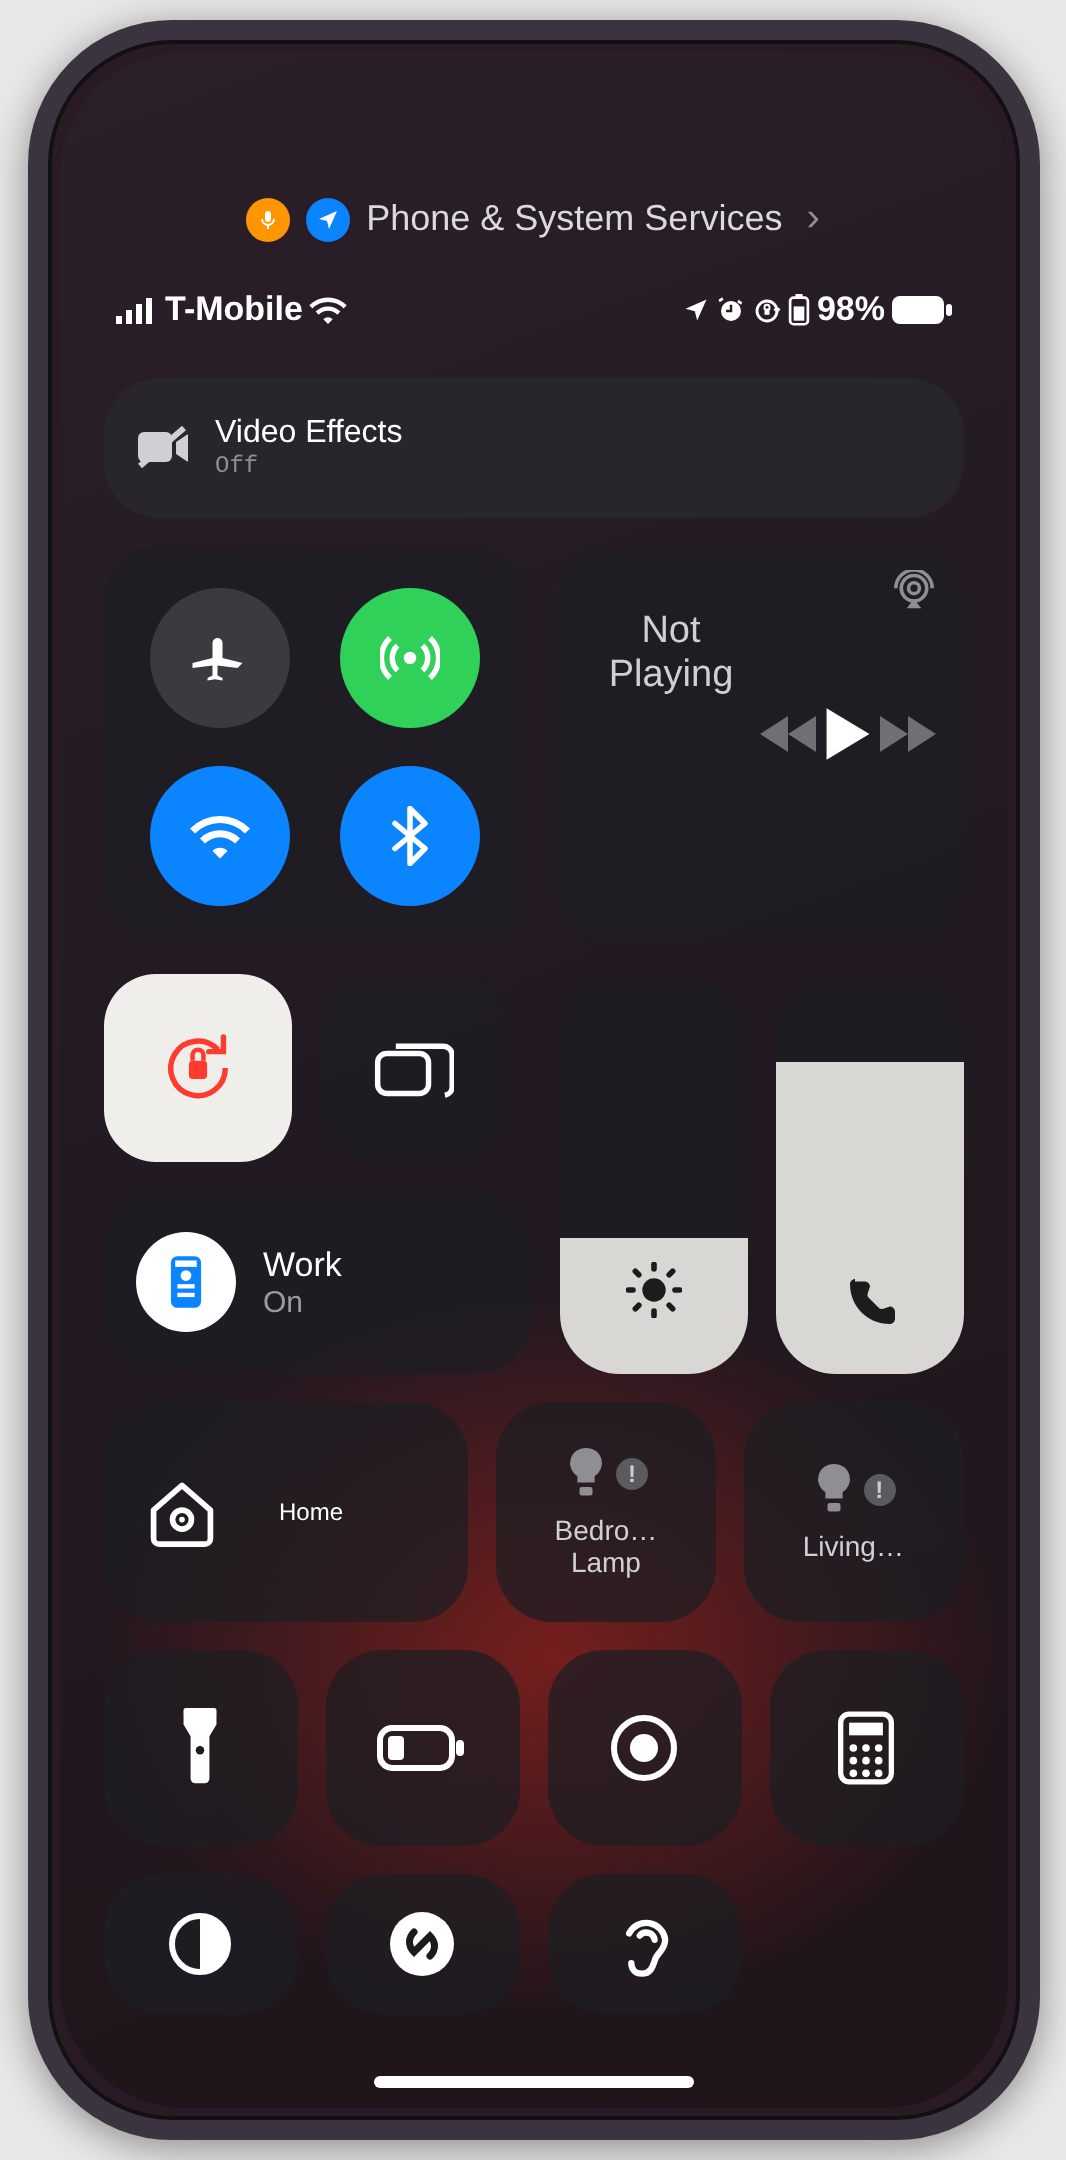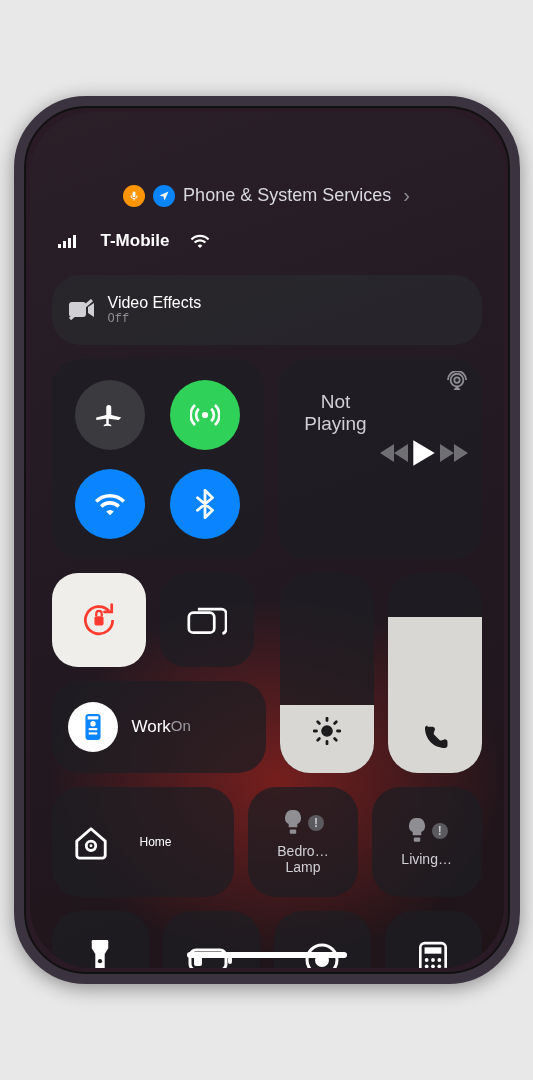--- a/index.html
+++ b/index.html
@@ -3,21 +3,21 @@
 <meta charset="utf-8">
 <style>
   * { box-sizing: border-box; margin: 0; padding: 0; }
   body {
     width: 533px; height: 1080px;
     background: #e8e8e8;
     display: flex; align-items: center; justify-content: center;
     font-family: -apple-system, "Helvetica Neue", Arial, sans-serif;
   }
   .phone {
-    width: 506px; height: 888px;
+    width: 506px; height: 1060px;
     background: #2a1a25;
     border-radius: 72px;
     border: 10px solid #3b3440;
     box-shadow: inset 0 0 0 2px #111, 0 4px 20px rgba(0,0,0,.4);
     position: relative;
     overflow: hidden;
   }
   .side-btn { position: absolute; background:#3b3440; border-radius:3px; }
   .side-btn.vol1 { left:-14px; top:200px; width:6px; height:70px; }
   .side-btn.vol2 { left:-14px; top:290px; width:6px; height:70px; }
@@ -48,21 +48,21 @@
   .pill { width:22px; height:22px; border-radius:50%; display:flex; align-items:center; justify-content:center; }
   .pill.orange{background:#ff9500;}
   .pill.blue{background:#0a84ff;}
   .chev-right { font-size:20px; color:#8e8e93; margin-left:4px;}
 
   
   .status {
     display:flex; justify-content:space-between; align-items:center;
     font-size:17px; font-weight:600; margin-bottom:24px; padding:0 6px;
   }
-  .status .left, .status .right { display:flex; align-items:center; gap:21px; }
+  .status .left, .status .right { display:flex; align-items:center; gap:3px; }
   .status .right svg, .status .left svg { display:block; }
 
   
   .row { display:flex; gap:14px; margin-bottom:14px; }
   .modepill {
     flex:1; height:70px; border-radius:28px;
     display:flex; align-items:center; gap:12px; padding:0 16px;
     background: rgba(40,40,45,.82);
   }
   .modepill.light { background:#e5e4e2; color:#111; }
@@ -174,20 +174,44 @@
       <div class="left">
         <svg width="22" height="14" viewBox="0 0 22 14">
             <rect x="0" y="10" width="3" height="4" fill="#fff"></rect>
             <rect x="5" y="7" width="3" height="7" fill="#fff"></rect>
             <rect x="10" y="4" width="3" height="10" fill="#fff"></rect>
             <rect x="15" y="1" width="3" height="13" fill="#fff"></rect>
           </svg>
         <span>T-Mobile</span>
         <svg width="20" height="14" viewBox="0 0 24 18" fill="#fff">
             <path d="M12 18l3-3a4.2 4.2 0 0 0-6 0l3 3zm-6-6a8.5 8.5 0 0 1 12 0l2-2a11.3 11.3 0 0 0-16 0l2 2zm-4-4a14 14 0 0 1 20 0l2-2a16.8 16.8 0 0 0-24 0l2 2z"></path>
+          </svg>
+      </div>
+      <div class="right">
+        <svg width="14" height="14" viewBox="0 0 24 24" fill="#fff">
+            <path d="M3 11l18-8-8 18-2-8-8-2z"></path>
+          </svg>
+        <svg width="15" height="15" viewBox="0 0 24 24" fill="#fff">
+            <path d="M12 4a8 8 0 1 0 8 8 8 8 0 0 0-8-8zm1 9H8v-2h3V7h2zm8-8l-3-2-1 2 3 2zM6 3L5 1 2 3l1 2z"></path>
+          </svg>
+        <svg width="15" height="15" viewBox="0 0 24 24" fill="none" stroke="#fff" stroke-width="2.3">
+            <circle cx="12" cy="12" r="8"></circle>
+            <path d="M20 12l2-2m-2 2l-2-2"></path>
+            <rect x="10" y="10" width="4" height="5" fill="#fff" stroke="none"></rect>
+            <path d="M10 11V9a2 2 0 0 1 4 0v2" stroke="#fff" stroke-width="1.5" fill="none"></path>
+          </svg>
+        <svg width="11" height="16" viewBox="0 0 12 18" fill="#fff">
+            <rect x="1" y="2" width="10" height="15" rx="2" stroke="#fff" fill="none" stroke-width="1.5"></rect>
+            <rect x="4" y="0" width="4" height="2"></rect>
+            <rect x="3" y="7" width="6" height="8"></rect>
+          </svg>
+        <span>98%</span>
+        <svg width="30" height="14" viewBox="0 0 30 14">
+            <rect x="0" y="0" width="26" height="14" rx="4" fill="#fff"></rect>
+            <rect x="27" y="4" width="3" height="6" rx="1.5" fill="#fff"></rect>
           </svg>
       </div>
     </div>
 
     <div class="row">
       <div class="modepill">
         <svg width="28" height="22" viewBox="0 0 28 22" fill="#cfcfd4">
             <rect x="1" y="3" width="17" height="15" rx="3"></rect>
             <path d="M20 8l6-4v14l-6-4z"></path>
             <line x1="2" y1="20" x2="24" y2="1" stroke="#cfcfd4" stroke-width="3"></line>
@@ -267,21 +291,21 @@
         <div class="tile focus-tile">
           <span class="circle-white">
             <svg width="24" height="28" viewBox="0 0 20 26" fill="#0a84ff">
                 <rect x="3" y="1" width="14" height="24" rx="3"></rect>
                 <rect x="5" y="3" width="10" height="3" fill="#fff"></rect>
                 <circle cx="10" cy="10" r="2.5" fill="#fff"></circle>
                 <rect x="6" y="14" width="8" height="2" fill="#fff"></rect>
                 <rect x="6" y="18" width="8" height="2" fill="#fff"></rect>
               </svg>
           </span>
-          <span class="txt" style="display:flex;flex-direction:row;">
+          <span class="txt" style="display:flex;flex-direction:column;">
             <span style="font-size:17px;font-weight:500;">Work</span>
             <span style="font-size:15px;color:#9a9aa0;">On</span>
           </span>
         </div>
       </div>
 
       <div class="vslider">
         <div class="fill" style="height:34%;">
           <svg width="28" height="28" viewBox="0 0 24 24" fill="#1c1c1e">
               <circle cx="12" cy="12" r="5"></circle>

